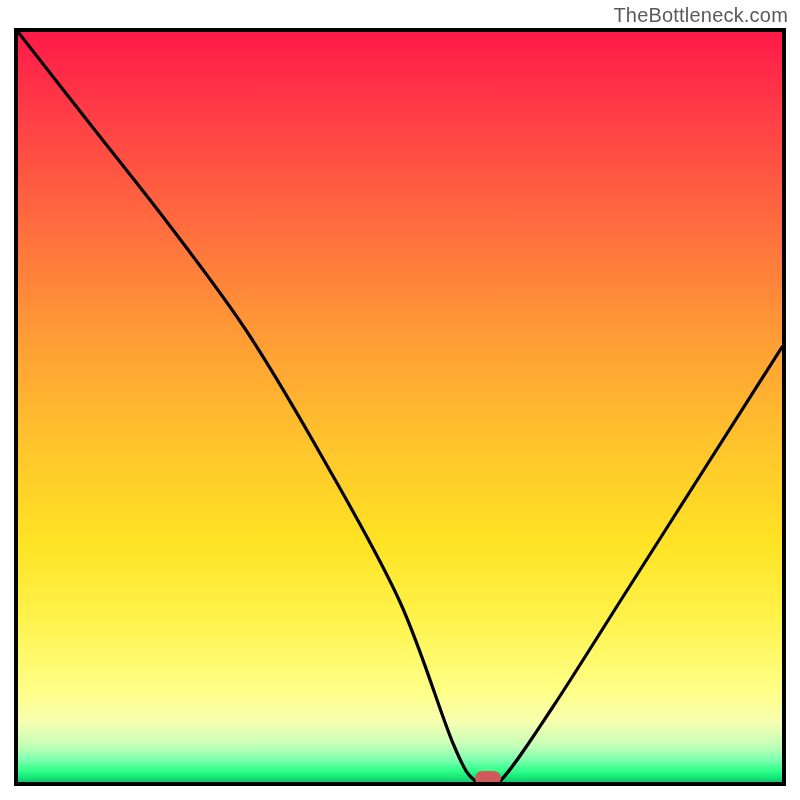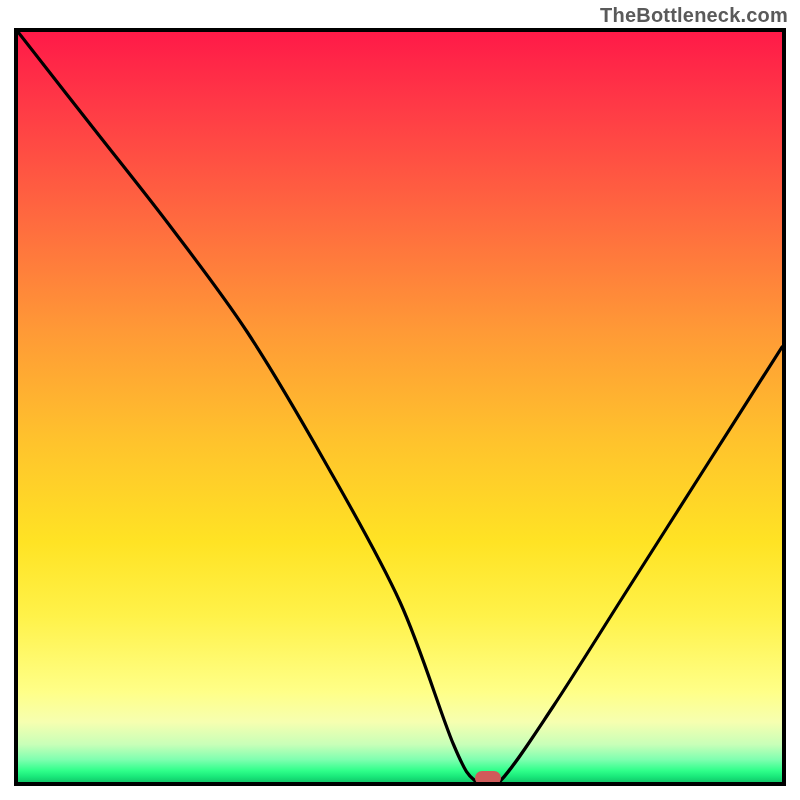--- a/index.html
+++ b/index.html
@@ -14,21 +14,21 @@
     position: relative;
     width: 800px;
     height: 800px;
   }
   .watermark {
     position: absolute;
     top: 4px;
     right: 12px;
     color: #5a5a5a;
     font-size: 20px;
-    font-weight: 700;
+    font-weight: 400;
     letter-spacing: 0.2px;
     z-index: 10;
   }
   .plot-frame {
     position: absolute;
     left: 14px;
     top: 28px;
     width: 772px;
     height: 758px;
     border: 4px solid #000;

